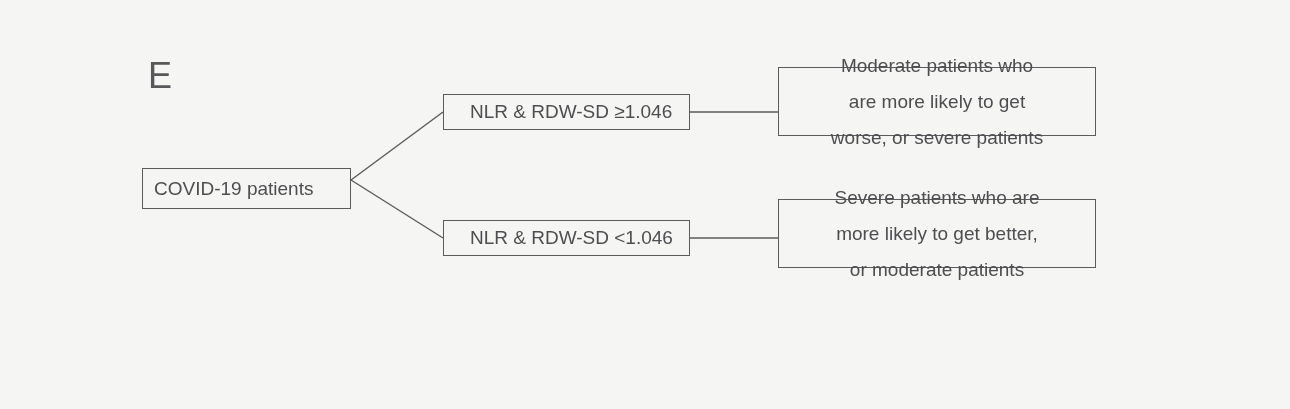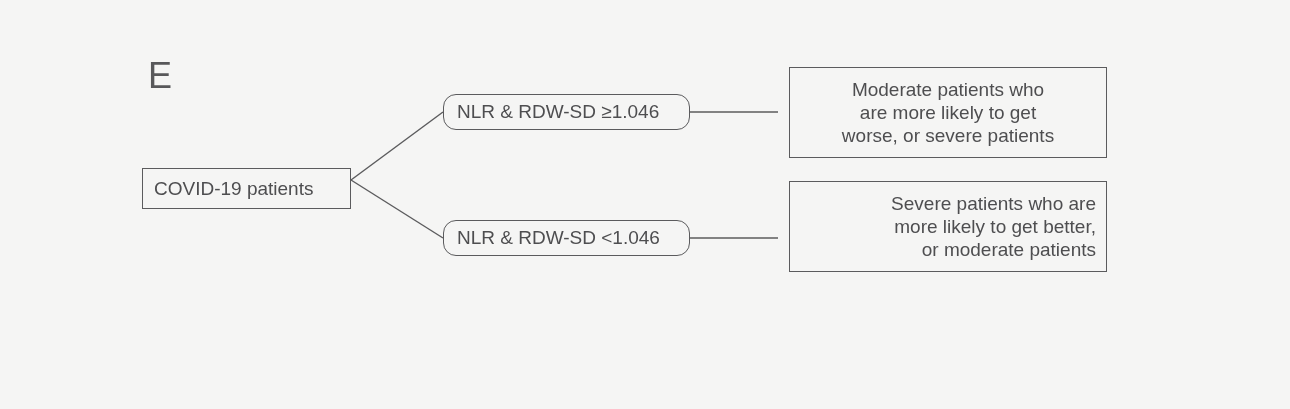--- a/index.html
+++ b/index.html
@@ -49,41 +49,39 @@
     left: 142px;
     top: 168px;
     width: 209px;
     height: 41px;
     padding-left: 11px;
   }
   .node.cond {
     left: 443px;
     width: 247px;
     height: 36px;
-    padding-left: 13px;
-    border-radius: 13px;
+    padding-left: 26px;
   }
   .node.cond1 { top: 94px; }
   .node.cond2 { top: 220px; text-align: right; }
   .node.outcome {
     left: 778px;
     width: 318px;
-    height: 91px;
+    height: 69px;
     justify-content: center;
     text-align: center;
-    line-height: 23px;
-    margin-left: 11px;
+    line-height: 36px;
   }
   .node.outcome span {
     display: inline-block;
     max-width: 296px;
     text-wrap: balance;
   }
   .node.out1 { top: 67px; }
-  .node.out2 { top: 181px; text-align: right; }
+  .node.out2 { top: 199px; }
   .caption {
     position: absolute;
     left: 0;
     top: 342px;
     width: 1290px;
     text-align: center;
     font-size: 19px;
     color: #77777a;
   }
 </style>

